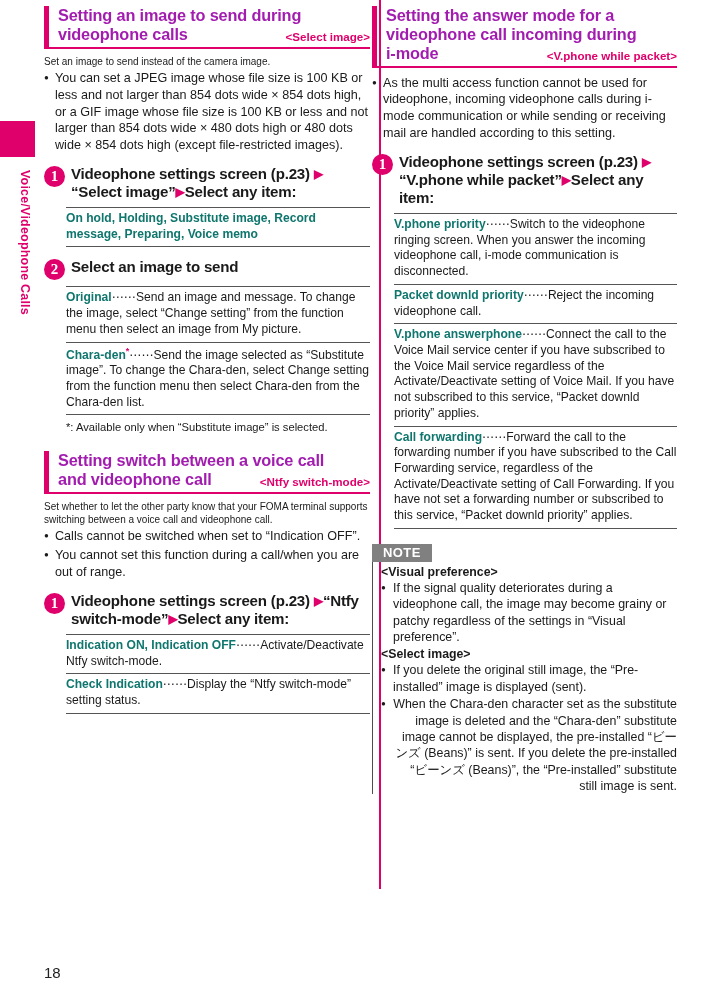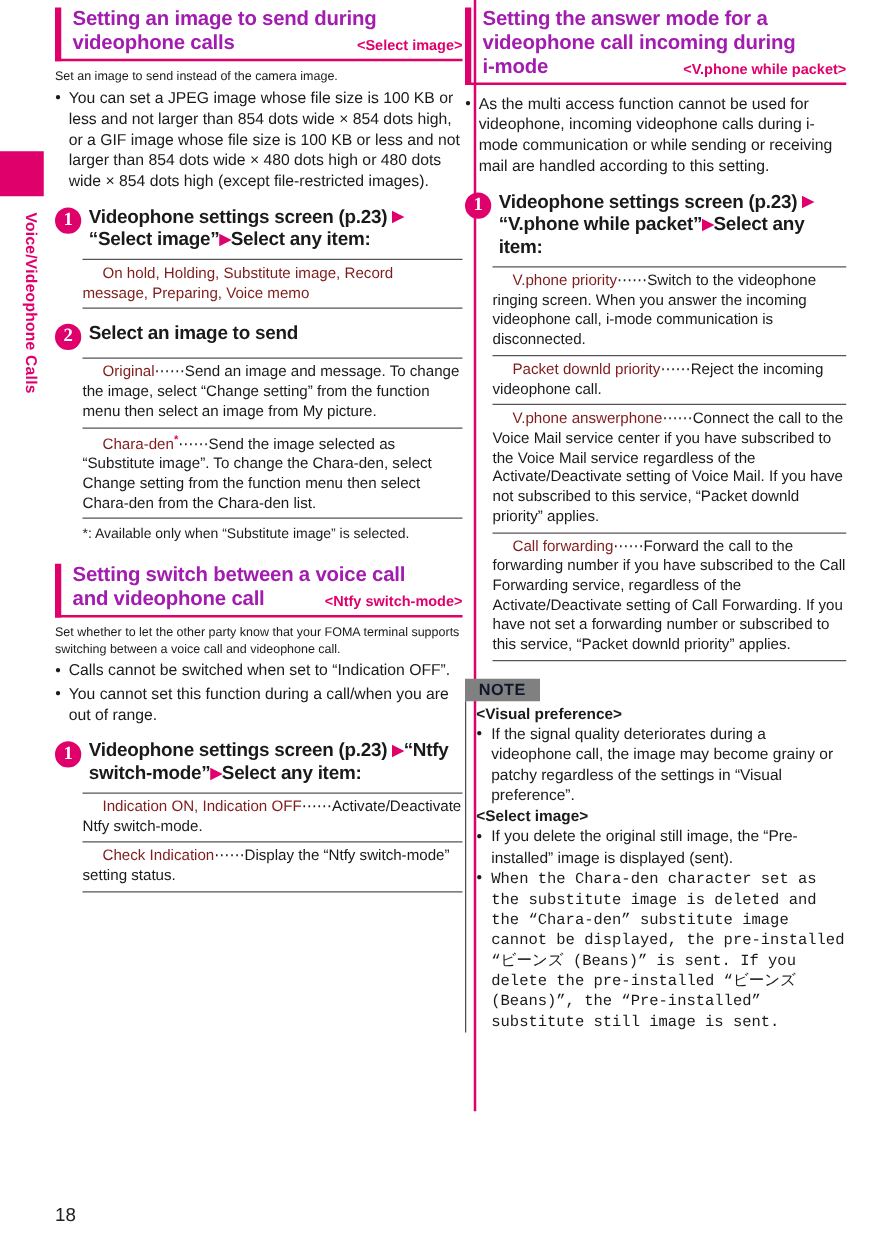--- a/index.html
+++ b/index.html
@@ -172,23 +172,22 @@
     margin: 6px 0 0 22px;
     border-top: 1px solid #555;
   }
   .opt {
     border-bottom: 1px solid #555;
     padding: 3px 0 4px 0;
     font-size: 12.1px;
     line-height: 1.3;
   }
   .opt-term {
-    color: #7f1d1d;
-    font-weight: normal;
-    margin-left: 16px;
+    color: #0f766e;
+    font-weight: bold;
   }
   .dots { letter-spacing: 0px; }
   .sup {
     font-size: 9px;
     vertical-align: super;
     color: #e0006c;
     font-weight: bold;
   }
   .footnote {
     margin: 5px 0 0 22px;
@@ -196,21 +195,21 @@
     line-height: 1.3;
   }
 
   
   .note-wrap {
     margin-top: 14px;
   }
   .note-badge {
     display: inline-block;
     background: #808080;
-    color: #0f172a;
+    color: #ffffff;
     font-size: 13px;
     font-weight: bold;
     padding: 1px 11px 2px 11px;
     letter-spacing: 0.4px;
   }
   .note-body {
     border-left: 1.5px solid #4d4d4d;
     padding: 1px 0 0 8px;
     margin-top: 0px;
   }
@@ -227,21 +226,21 @@
     margin-top: 1px;
   }
   .note-bullet::before {
     content: "\25CF";
     position: absolute;
     left: 0;
     top: 0;
     font-size: 8px;
     line-height: 1.9;
   }
-  .jp { font-family: Liberation Mono, monospace; }
+  .jp { font-family: Liberation Sans, sans-serif; text-align: right; }
 </style>
 </head>
 <body>
 
 <div id="page">
 
   <div class="side-tab-block"></div>
   <div class="side-tab-text">Voice/Videophone Calls</div>
 
   <div class="col-divider"></div>

